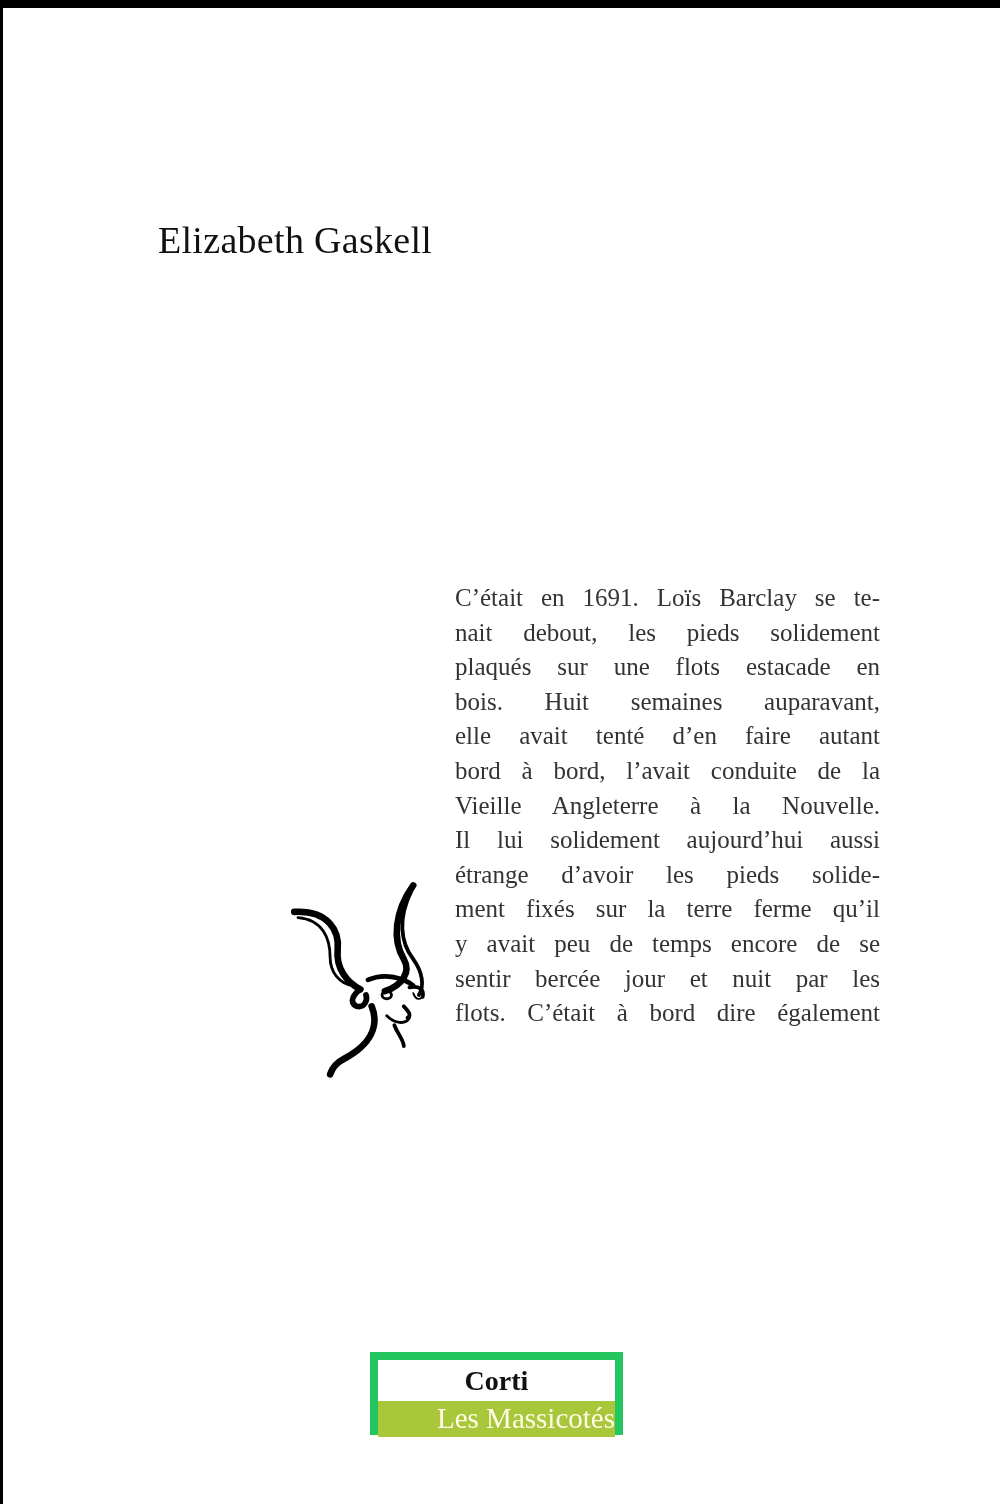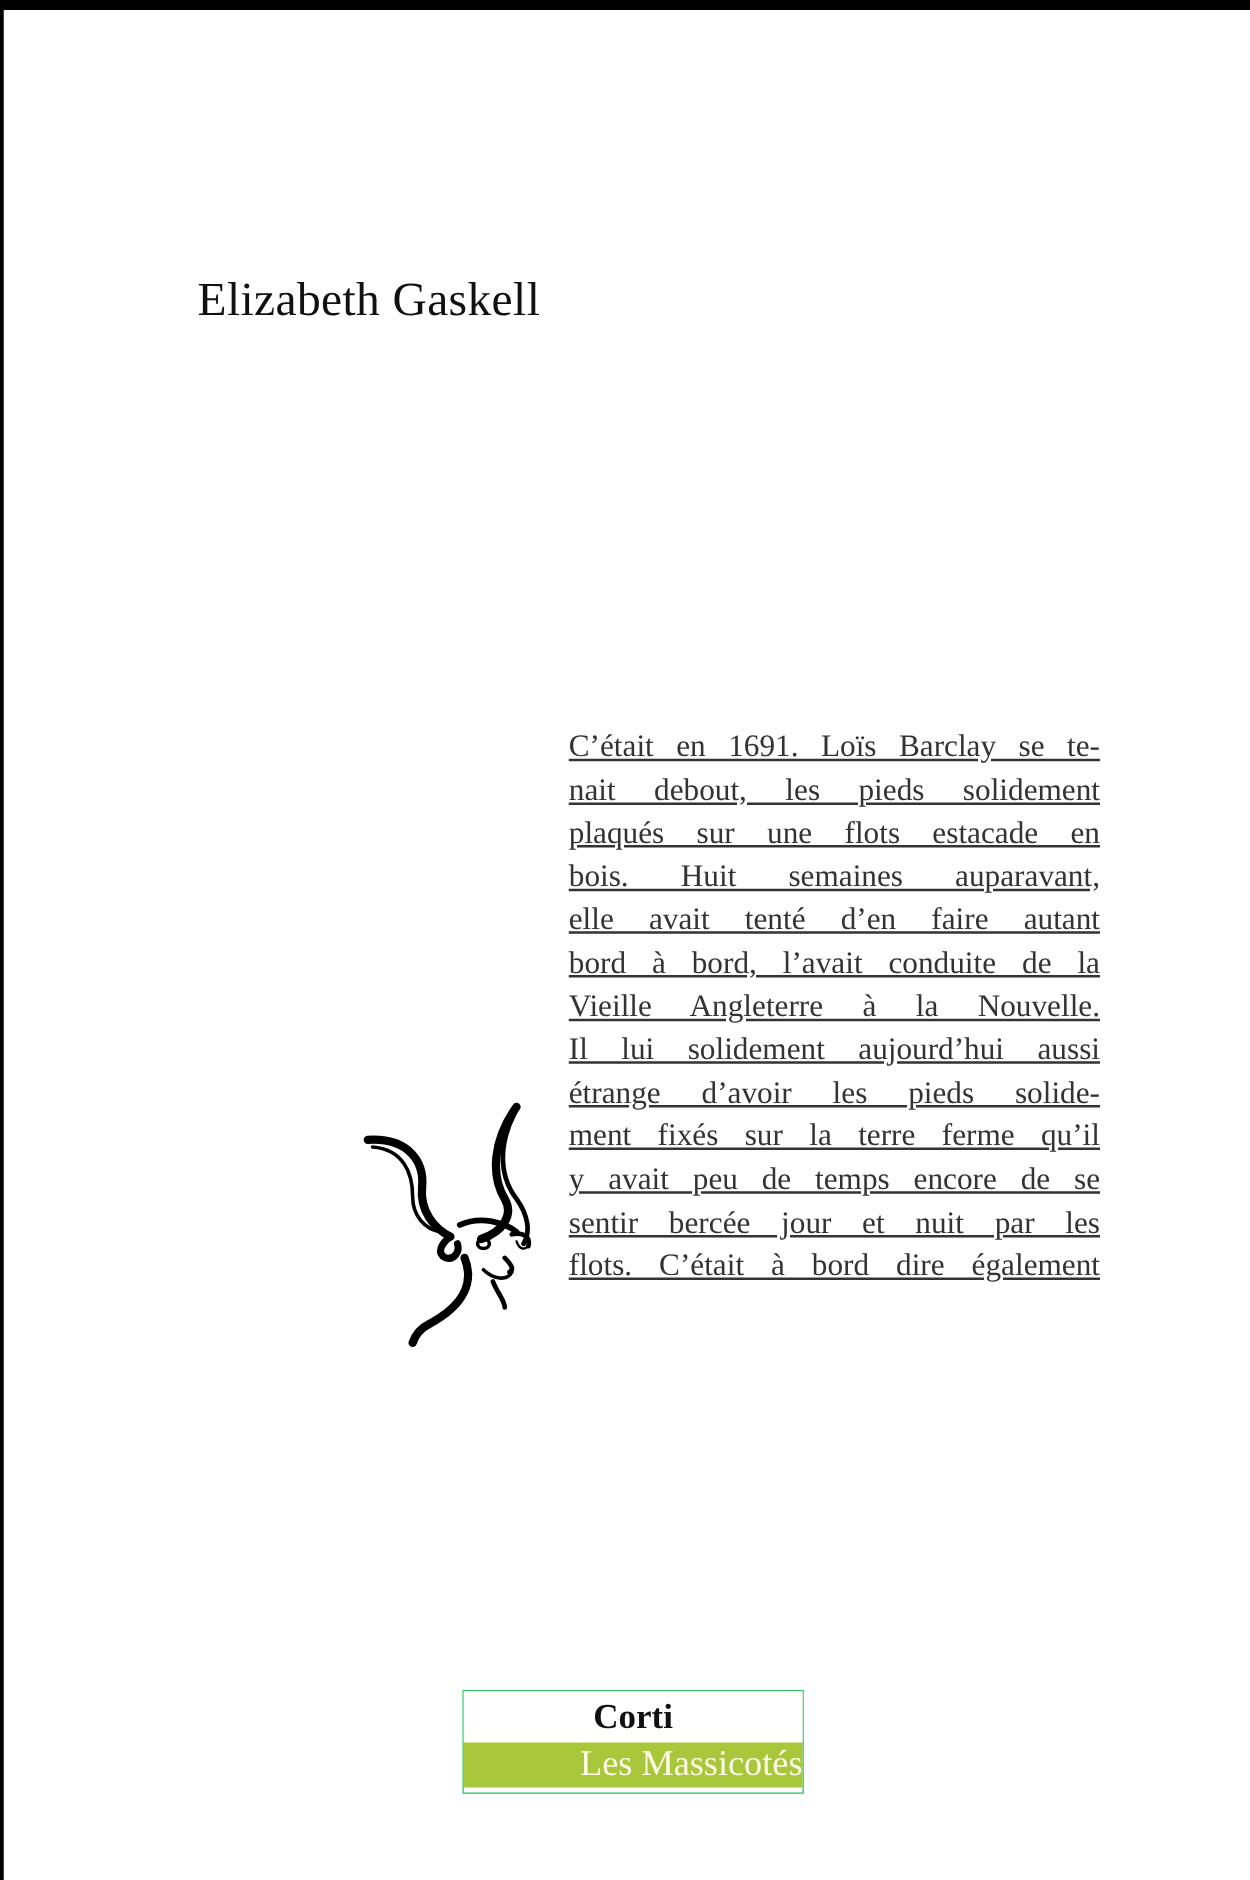--- a/index.html
+++ b/index.html
@@ -1,23 +1,23 @@
 <!DOCTYPE html>
 <html><head>
 <meta charset="utf-8">
 <style>
   html, body { margin:0; padding:0; }
   body { width:1000px; height:1504px; background:#000; position:relative; overflow:hidden; }
   .page { position:absolute; left:3px; top:8px; width:997px; height:1496px; background:#ffffff; }
   .author { position:absolute; left:118px; top:210px; font-family:"Liberation Serif", serif; font-weight:normal; font-size:38px; color:#111; letter-spacing:0.3px;margin-left:37px; }
   .title { position:absolute; left:118px; top:325px; font-family:"Liberation Serif", serif; font-weight:bold; font-size:46px; color:#b9d21f; letter-spacing:0.2px; }
-  .excerpt { position:absolute; left:452px; top:573px; width:425px; font-family:"Liberation Serif", serif; font-size:25px; line-height:34.6px; color:#333;text-decoration:underline; }
+  .excerpt { position:absolute; left:452px; top:573px; width:425px; font-family:"Liberation Serif", serif; font-size:25px; line-height:34.6px; color:#333; }
   .excerpt .line { display:block; text-align:justify; text-align-last:justify; white-space:nowrap; }
   .emblem { position:absolute; left:278px; top:865px; width:170px; height:210px; }
-  .publisher { position:absolute; left:367px; top:1344px; width:273px; height:83px; border:1px solid #22c55e; box-sizing:border-box; }
+  .publisher { position:absolute; left:367px; top:1344px; width:253px; height:83px; border:8px solid #22c55e; box-sizing:border-box; }
   .pub-top { height:41px; background:#fff; text-align:center; font-family:"Liberation Serif", serif; font-weight:bold; font-size:28px; line-height:41px; color:#111; }
   .pub-bottom { height:36px; background:#a8c73a; text-align:right; font-family:"Liberation Serif", serif; font-size:29px; line-height:34px; color:#fffbe6; }
 </style>
 </head>
 <body>
 
 <div class="page">
   <div class="author">Elizabeth Gaskell</div>
 
   <div class="excerpt">

